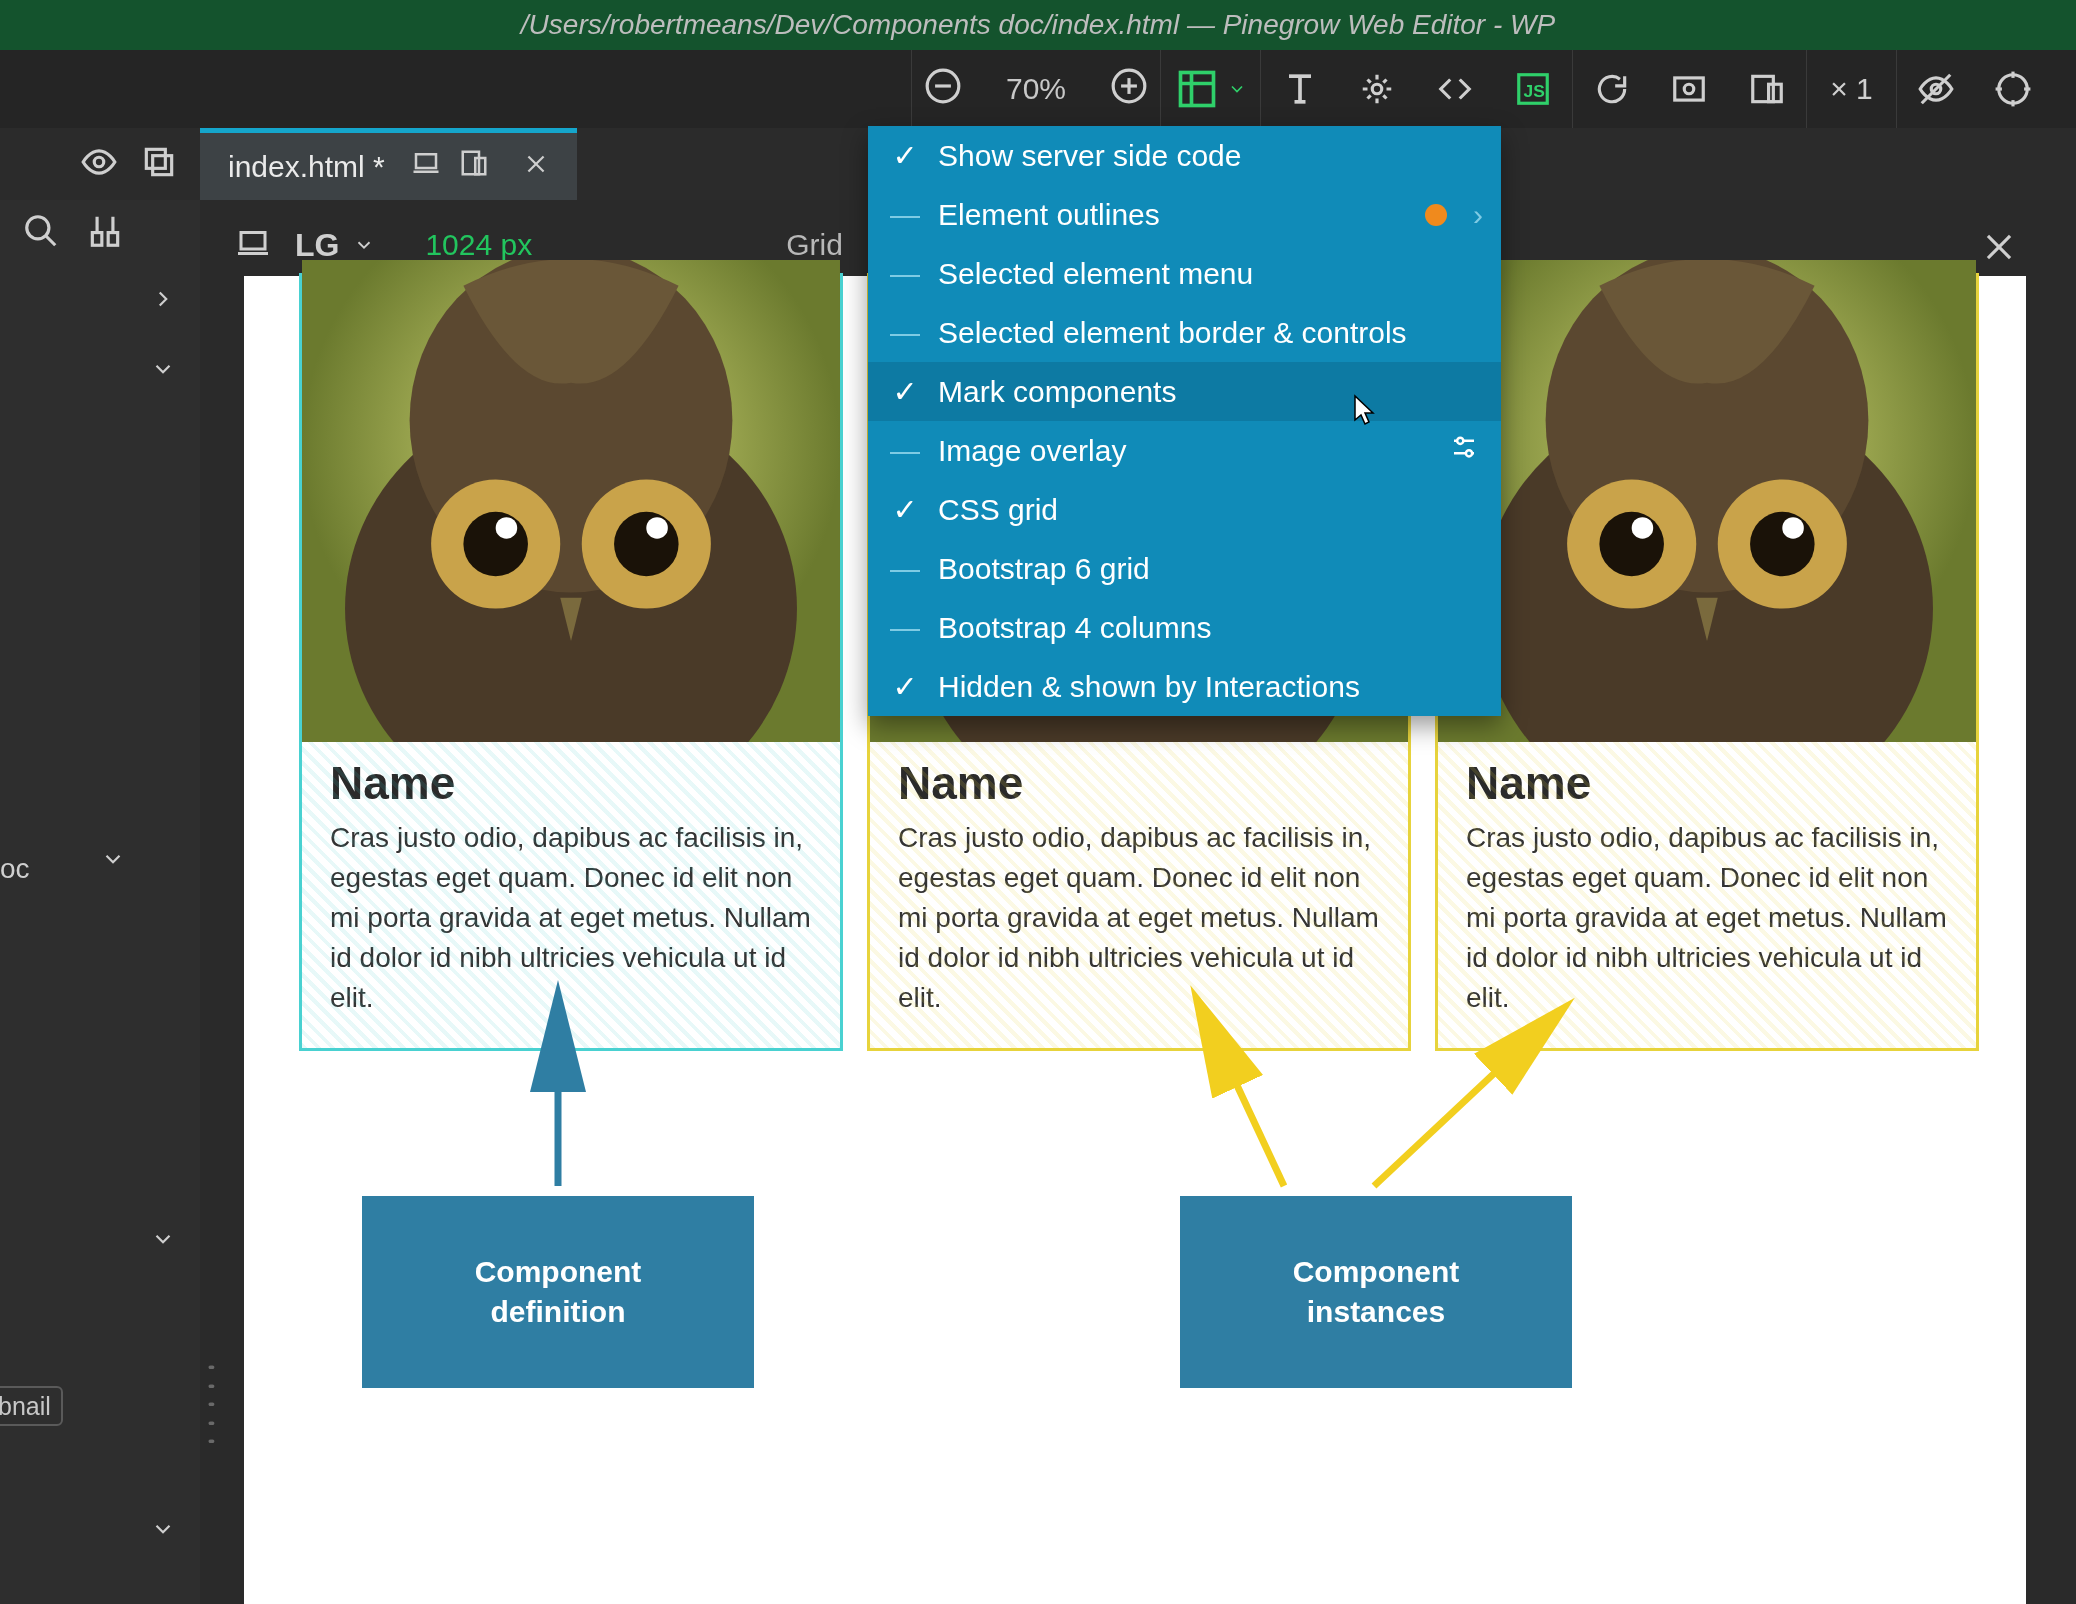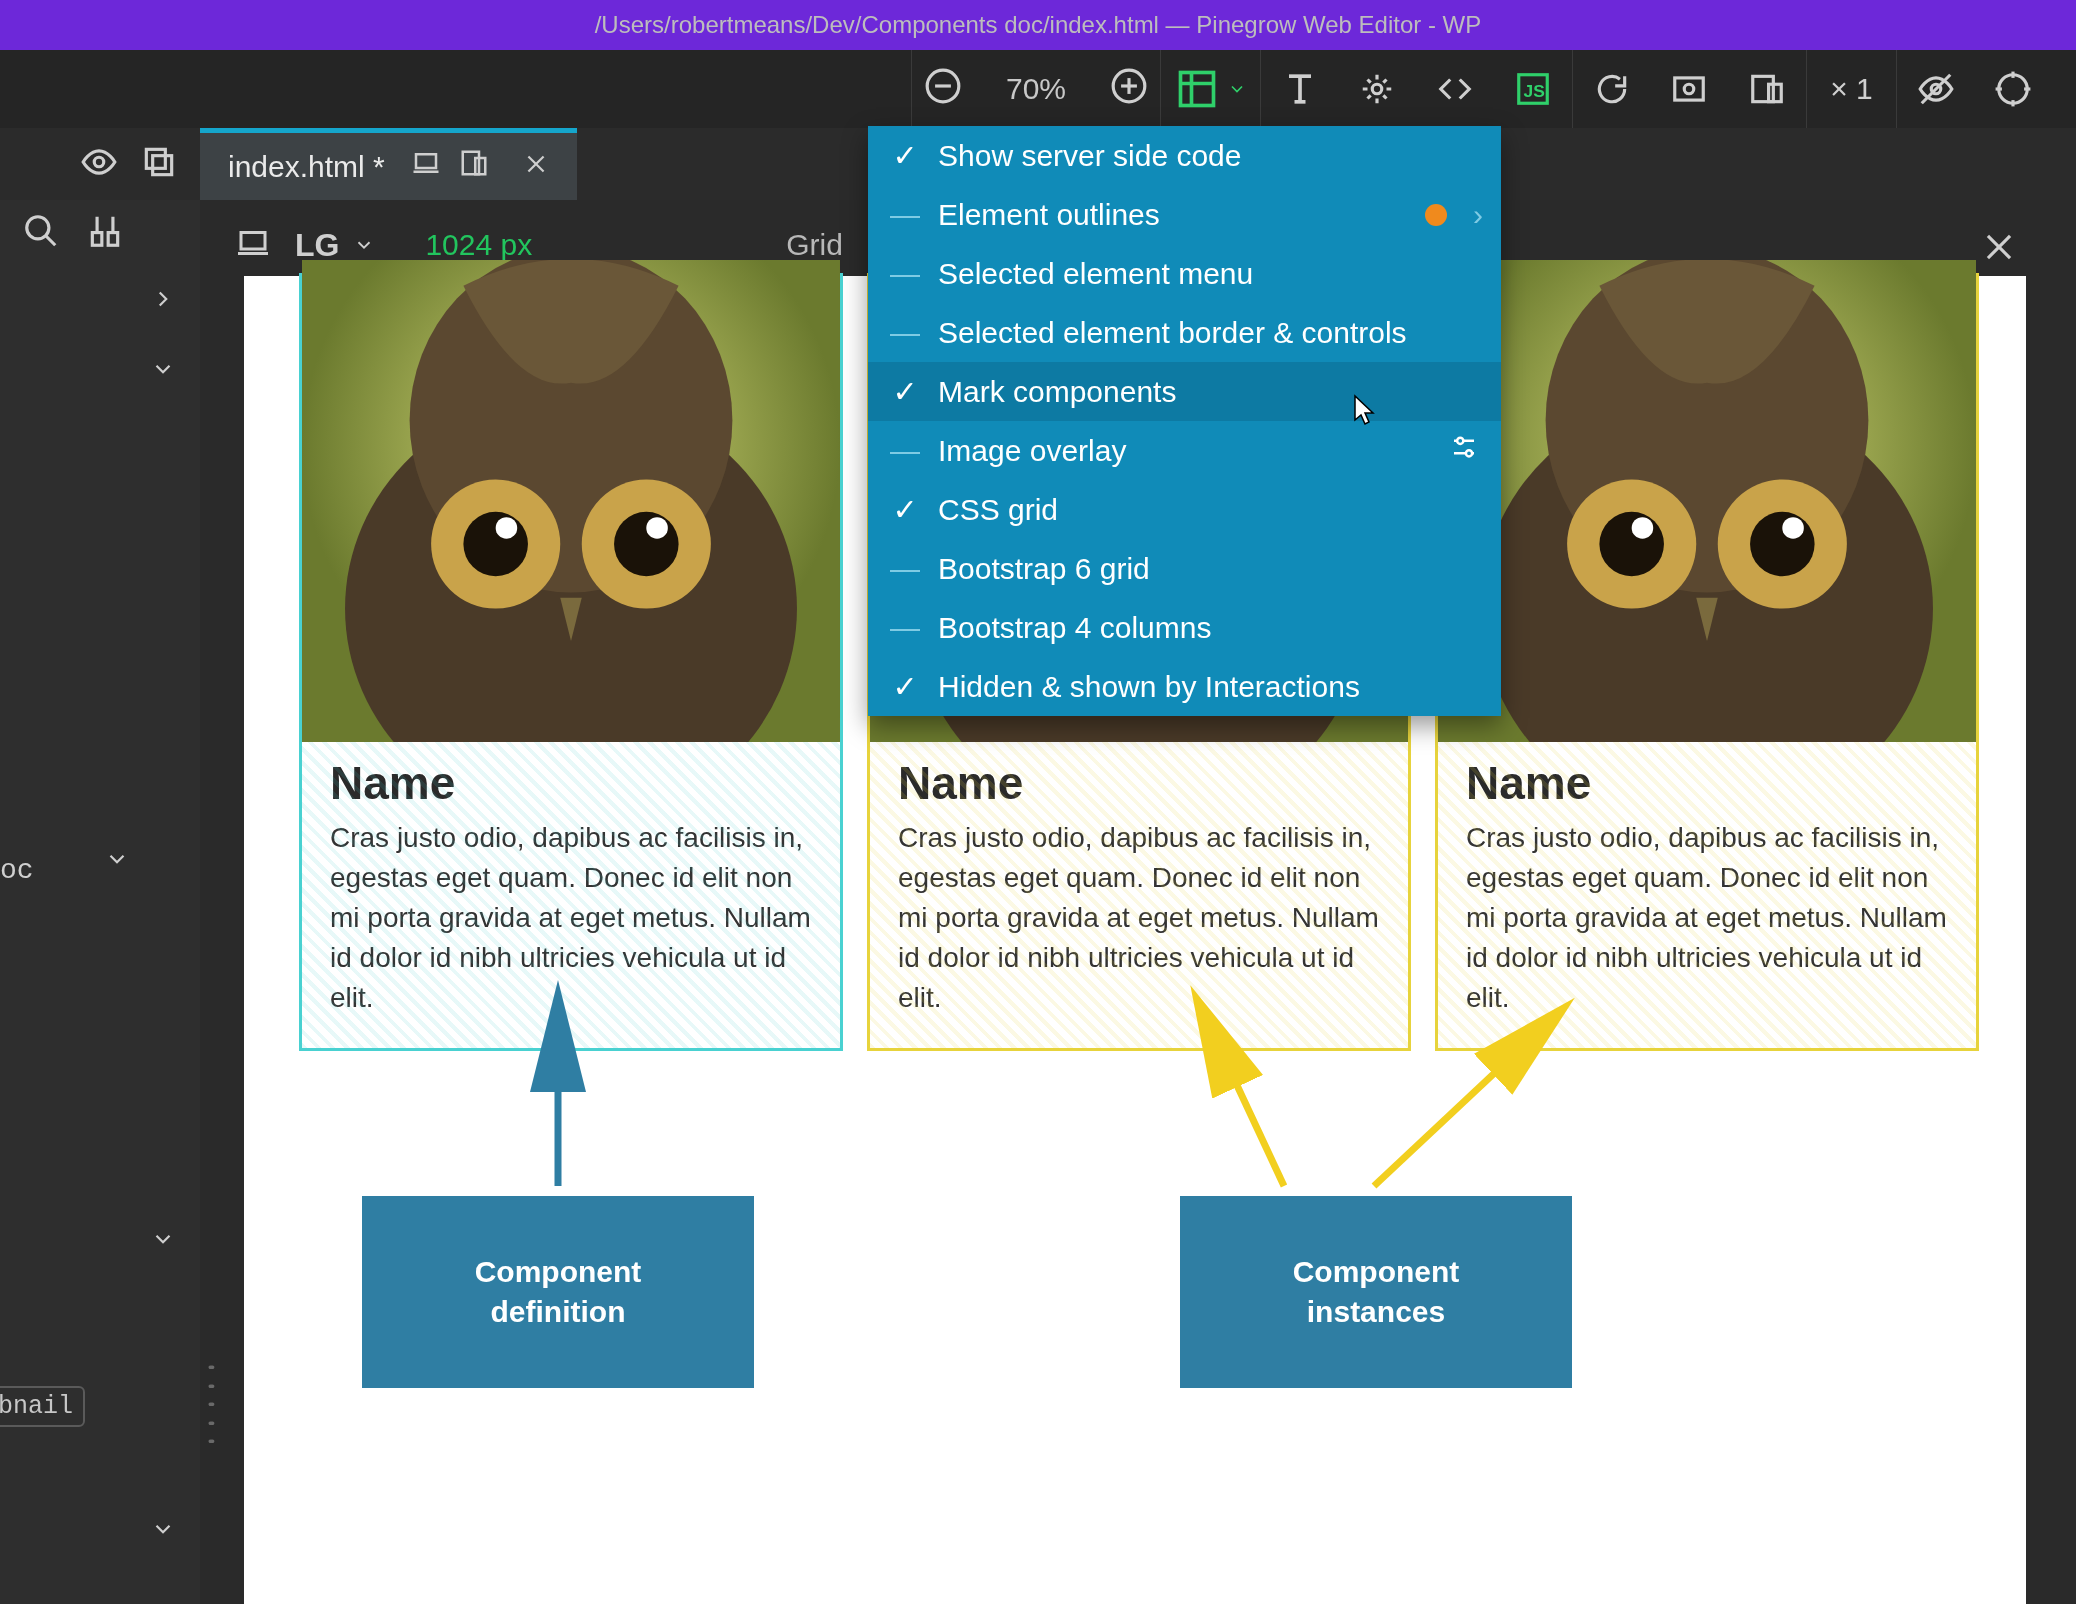--- a/index.html
+++ b/index.html
@@ -1,38 +1,38 @@
 <!DOCTYPE html>
 <html><head>
 <meta charset="utf-8">
 <style>
   * { box-sizing: border-box; margin: 0; padding: 0; }
   html, body { width: 2076px; height: 1604px; font-family: -apple-system, "Helvetica Neue", Arial, sans-serif; background:#2a2a2a; overflow:hidden; }
-  .titlebar { height:50px; background:#6d28d9; color:#bdbdbd; font-size:24px; display:flex; align-items:center; justify-content:center; }
+  .titlebar { height:50px; background:#14532d; color:#bdbdbd; font-size:28px; display:flex; align-items:center; justify-content:center;font-style:italic; }
   .menubar { height:78px; background:#252525; display:flex; align-items:center; color:#e8e8e8; }
   .menubar .menus { display:flex; gap:44px; padding-left:14px; font-size:33px; }
   .menubar .right { margin-left:auto; display:flex; align-items:center; gap:0; padding-right:24px; }
   .tbtn { width:78px; height:78px; display:flex; align-items:center; justify-content:center; color:#cfcfcf; }
   .tbtn.sep { border-left:1px solid #3a3a3a; }
   .zoom { display:flex; align-items:center; gap:18px; padding:0 12px; font-size:30px; color:#c8c8c8; }
   .tabbar { height:72px; background:#2b2b2b; display:flex; align-items:center; position:relative; }
   .tabbar .lefticons { width:200px; display:flex; align-items:center; justify-content:flex-end; gap:22px; padding-right:22px; color:#888; }
   .tab { height:72px; background:#3d4245; color:#eaeaea; display:flex; align-items:center; padding:0 28px; font-size:30px; gap:26px; border-top:5px solid #15a6cc; }
   .tab .tabicons { display:flex; gap:18px; color:#bfc5c8; }
   .tab .close { color:#bfc5c8; margin-left:8px; }
   .subbar { position:absolute; left:235px; top:202px; height:86px; display:flex; align-items:center; gap:24px; color:#cfcfcf; }
   .subbar .device { display:flex; align-items:center; gap:14px; font-size:32px; font-weight:600; }
   .subbar .px { font-size:30px; color:#22c55e; margin-left:26px; }
   .subbar .grid-col { display:flex; gap:24px; font-size:30px; color:#b8b8b8; margin-left:230px; }
   .subbar .closeX { position:fixed; right:58px; top:228px; color:#b8b8b8; font-size:34px; }
   .leftpanel { position:absolute; left:0; top:200px; width:200px; bottom:0; background:#2e2e2e; color:#bfbfbf; }
   .leftpanel .row { height:70px; display:flex; align-items:center; justify-content:space-between; padding:0 24px; }
   .leftpanel .searchrow { display:flex; align-items:center; gap:26px; padding:12px 22px; }
   .leftpanel .badge { border:2px solid #5a5a5a; border-radius:6px; padding:4px 10px; font-size:25px; color:#c7c7c7; }
-  .leftpanel .stub { position:absolute; left:0; font-size:28px; color:#cfcfcf;font-family:Liberation Mono, monospace; }
+  .leftpanel .stub { position:absolute; left:0; font-size:28px; color:#cfcfcf; }
   .gripper { position:absolute; left:208px; top:1358px; width:12px; height:78px; display:flex; flex-direction:column; justify-content:space-between; }
   .gripper i { width:12px; height:4px; display:block; }
   .gripper i::before { content:"•••"; letter-spacing:-3px; font-size:12px; color:#6a6a6a; }
   .canvas { position:absolute; left:244px; top:276px; right:50px; bottom:0; background:#ffffff; }
   .cards { position:absolute; left:58px; top:0; right:50px; display:flex; gap:30px; }
   .card { width:540px; background:#fff; position:relative; }
   .card .imgslot { width:100%; height:482px; background:#777; margin-top:-16px; position:relative; overflow:hidden; }
   .card h2 { font-size:46px; font-weight:700; color:#2a2a2a; padding:14px 28px 8px; }
   .card p { font-size:28px; line-height:40px; color:#333; padding:0 28px 30px; }
   .card.defn { outline:3px solid #49d1d1; outline-offset:0; }

